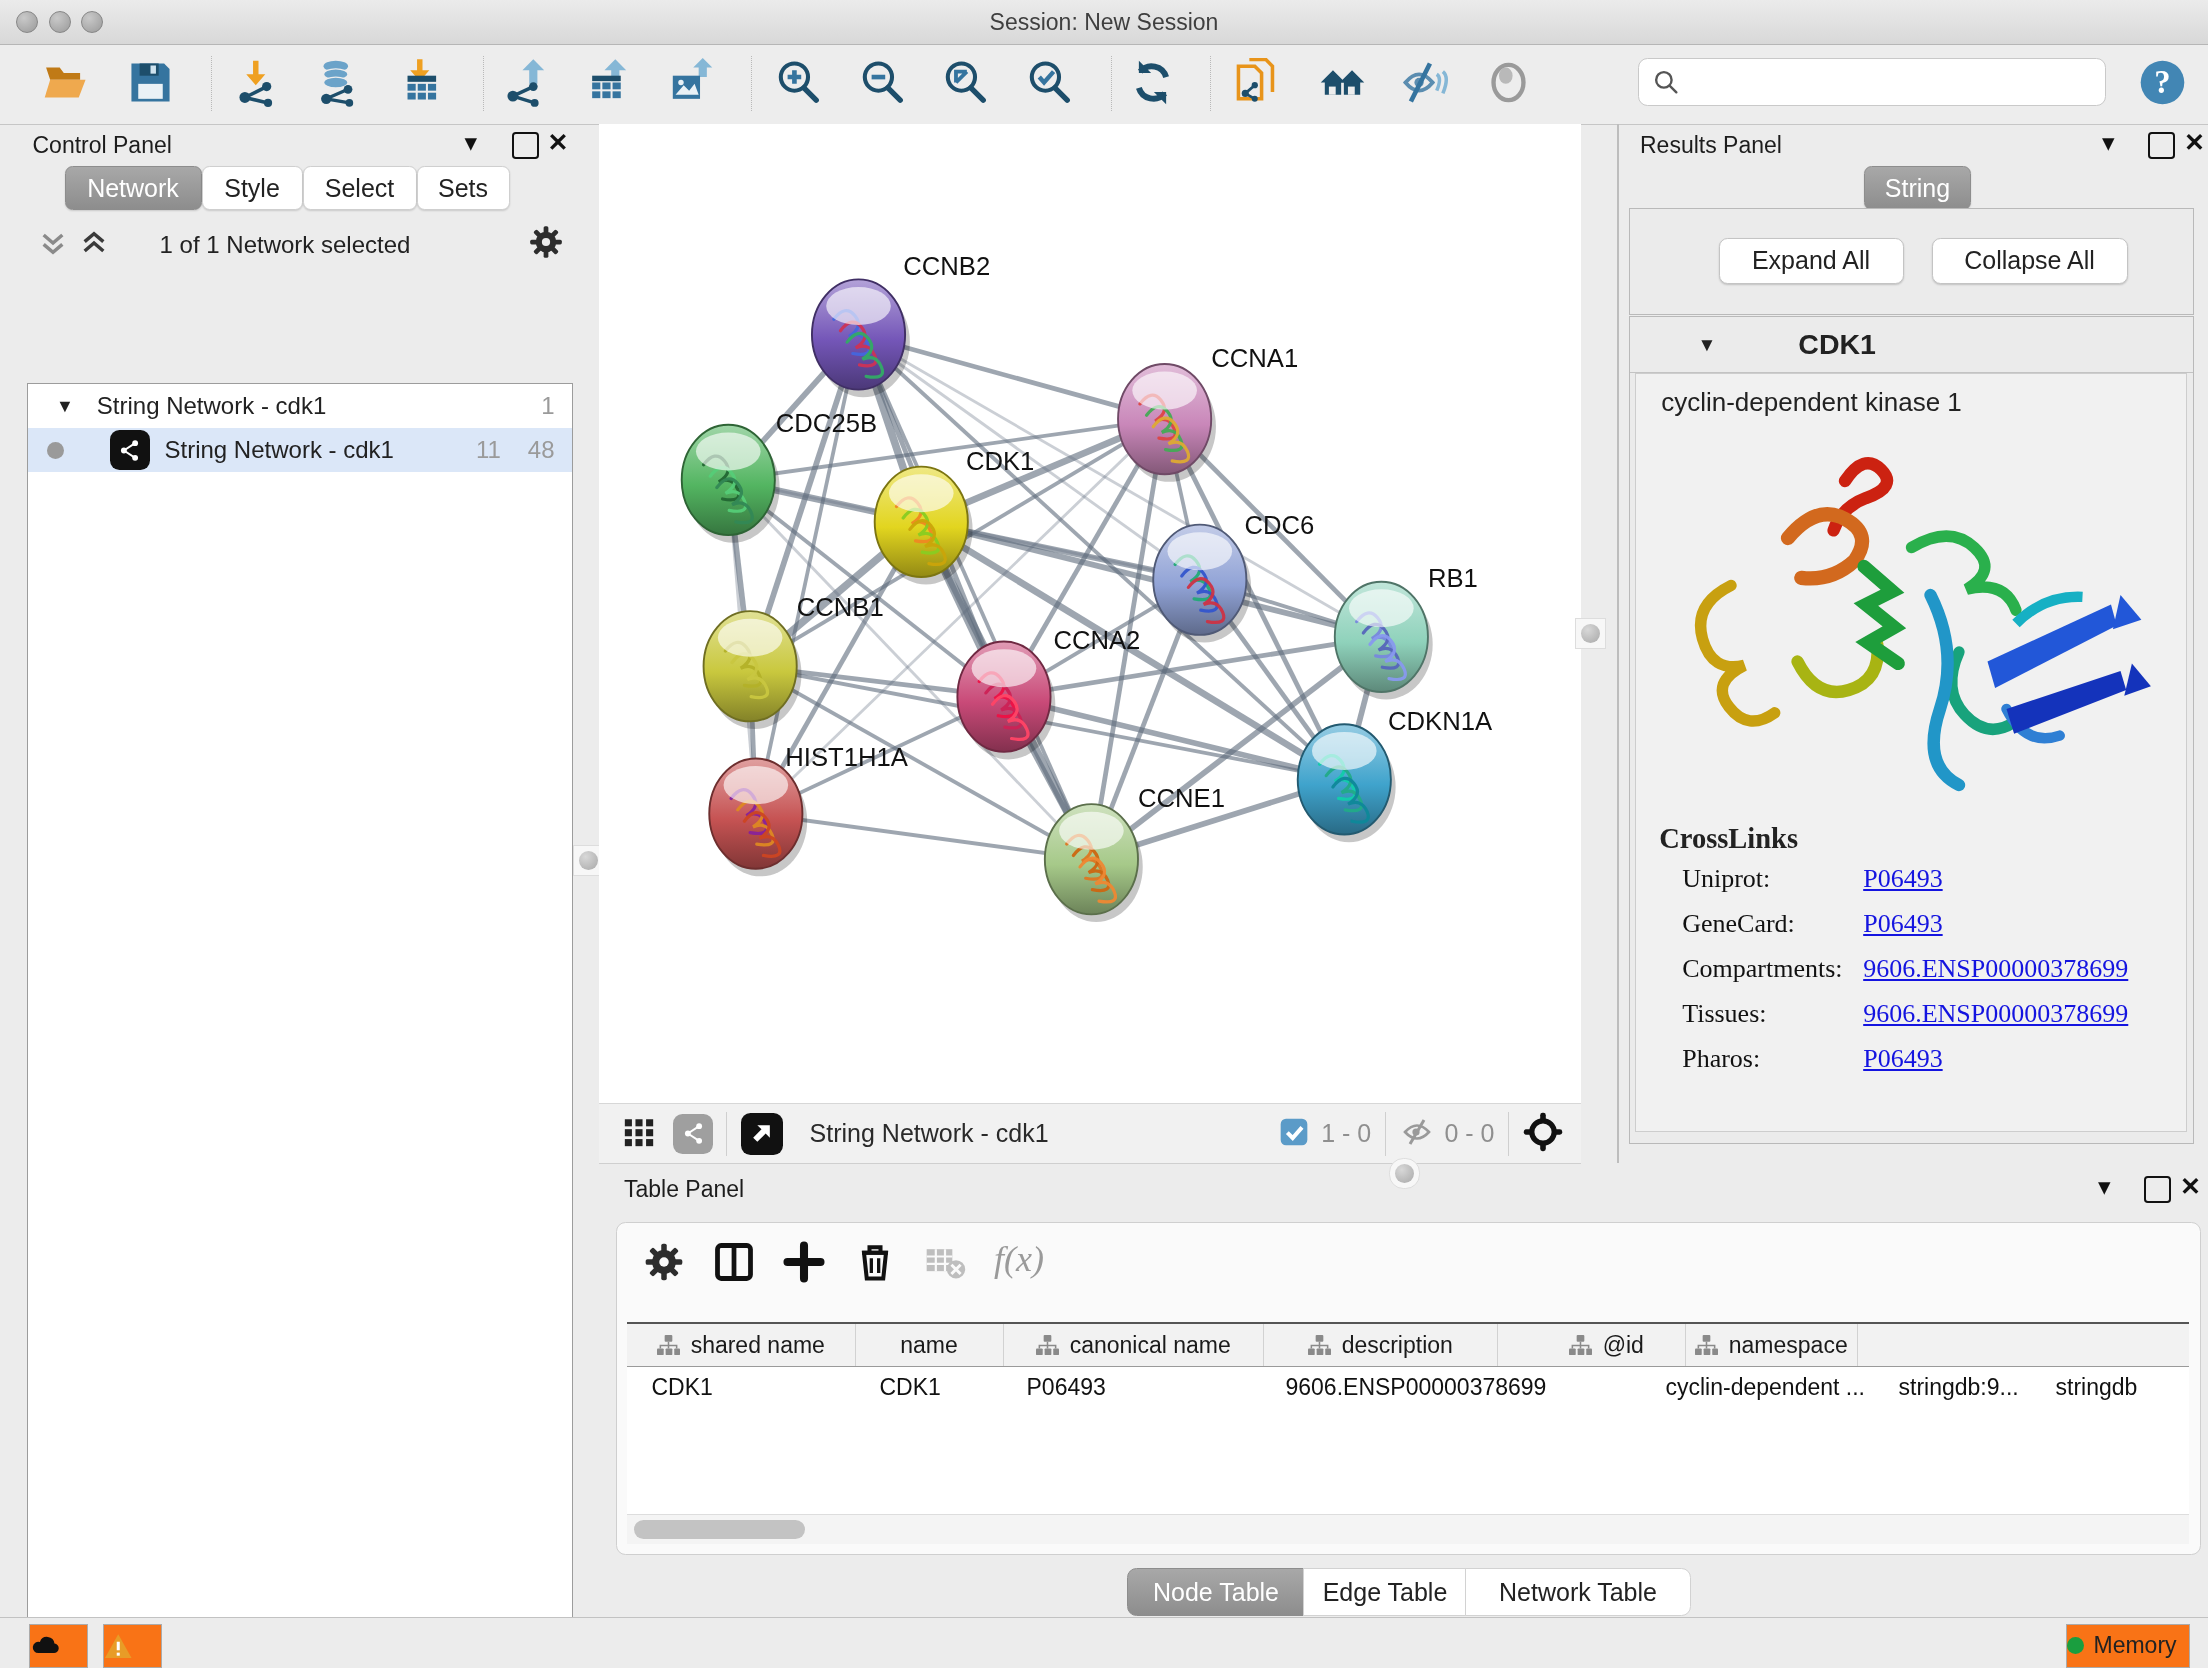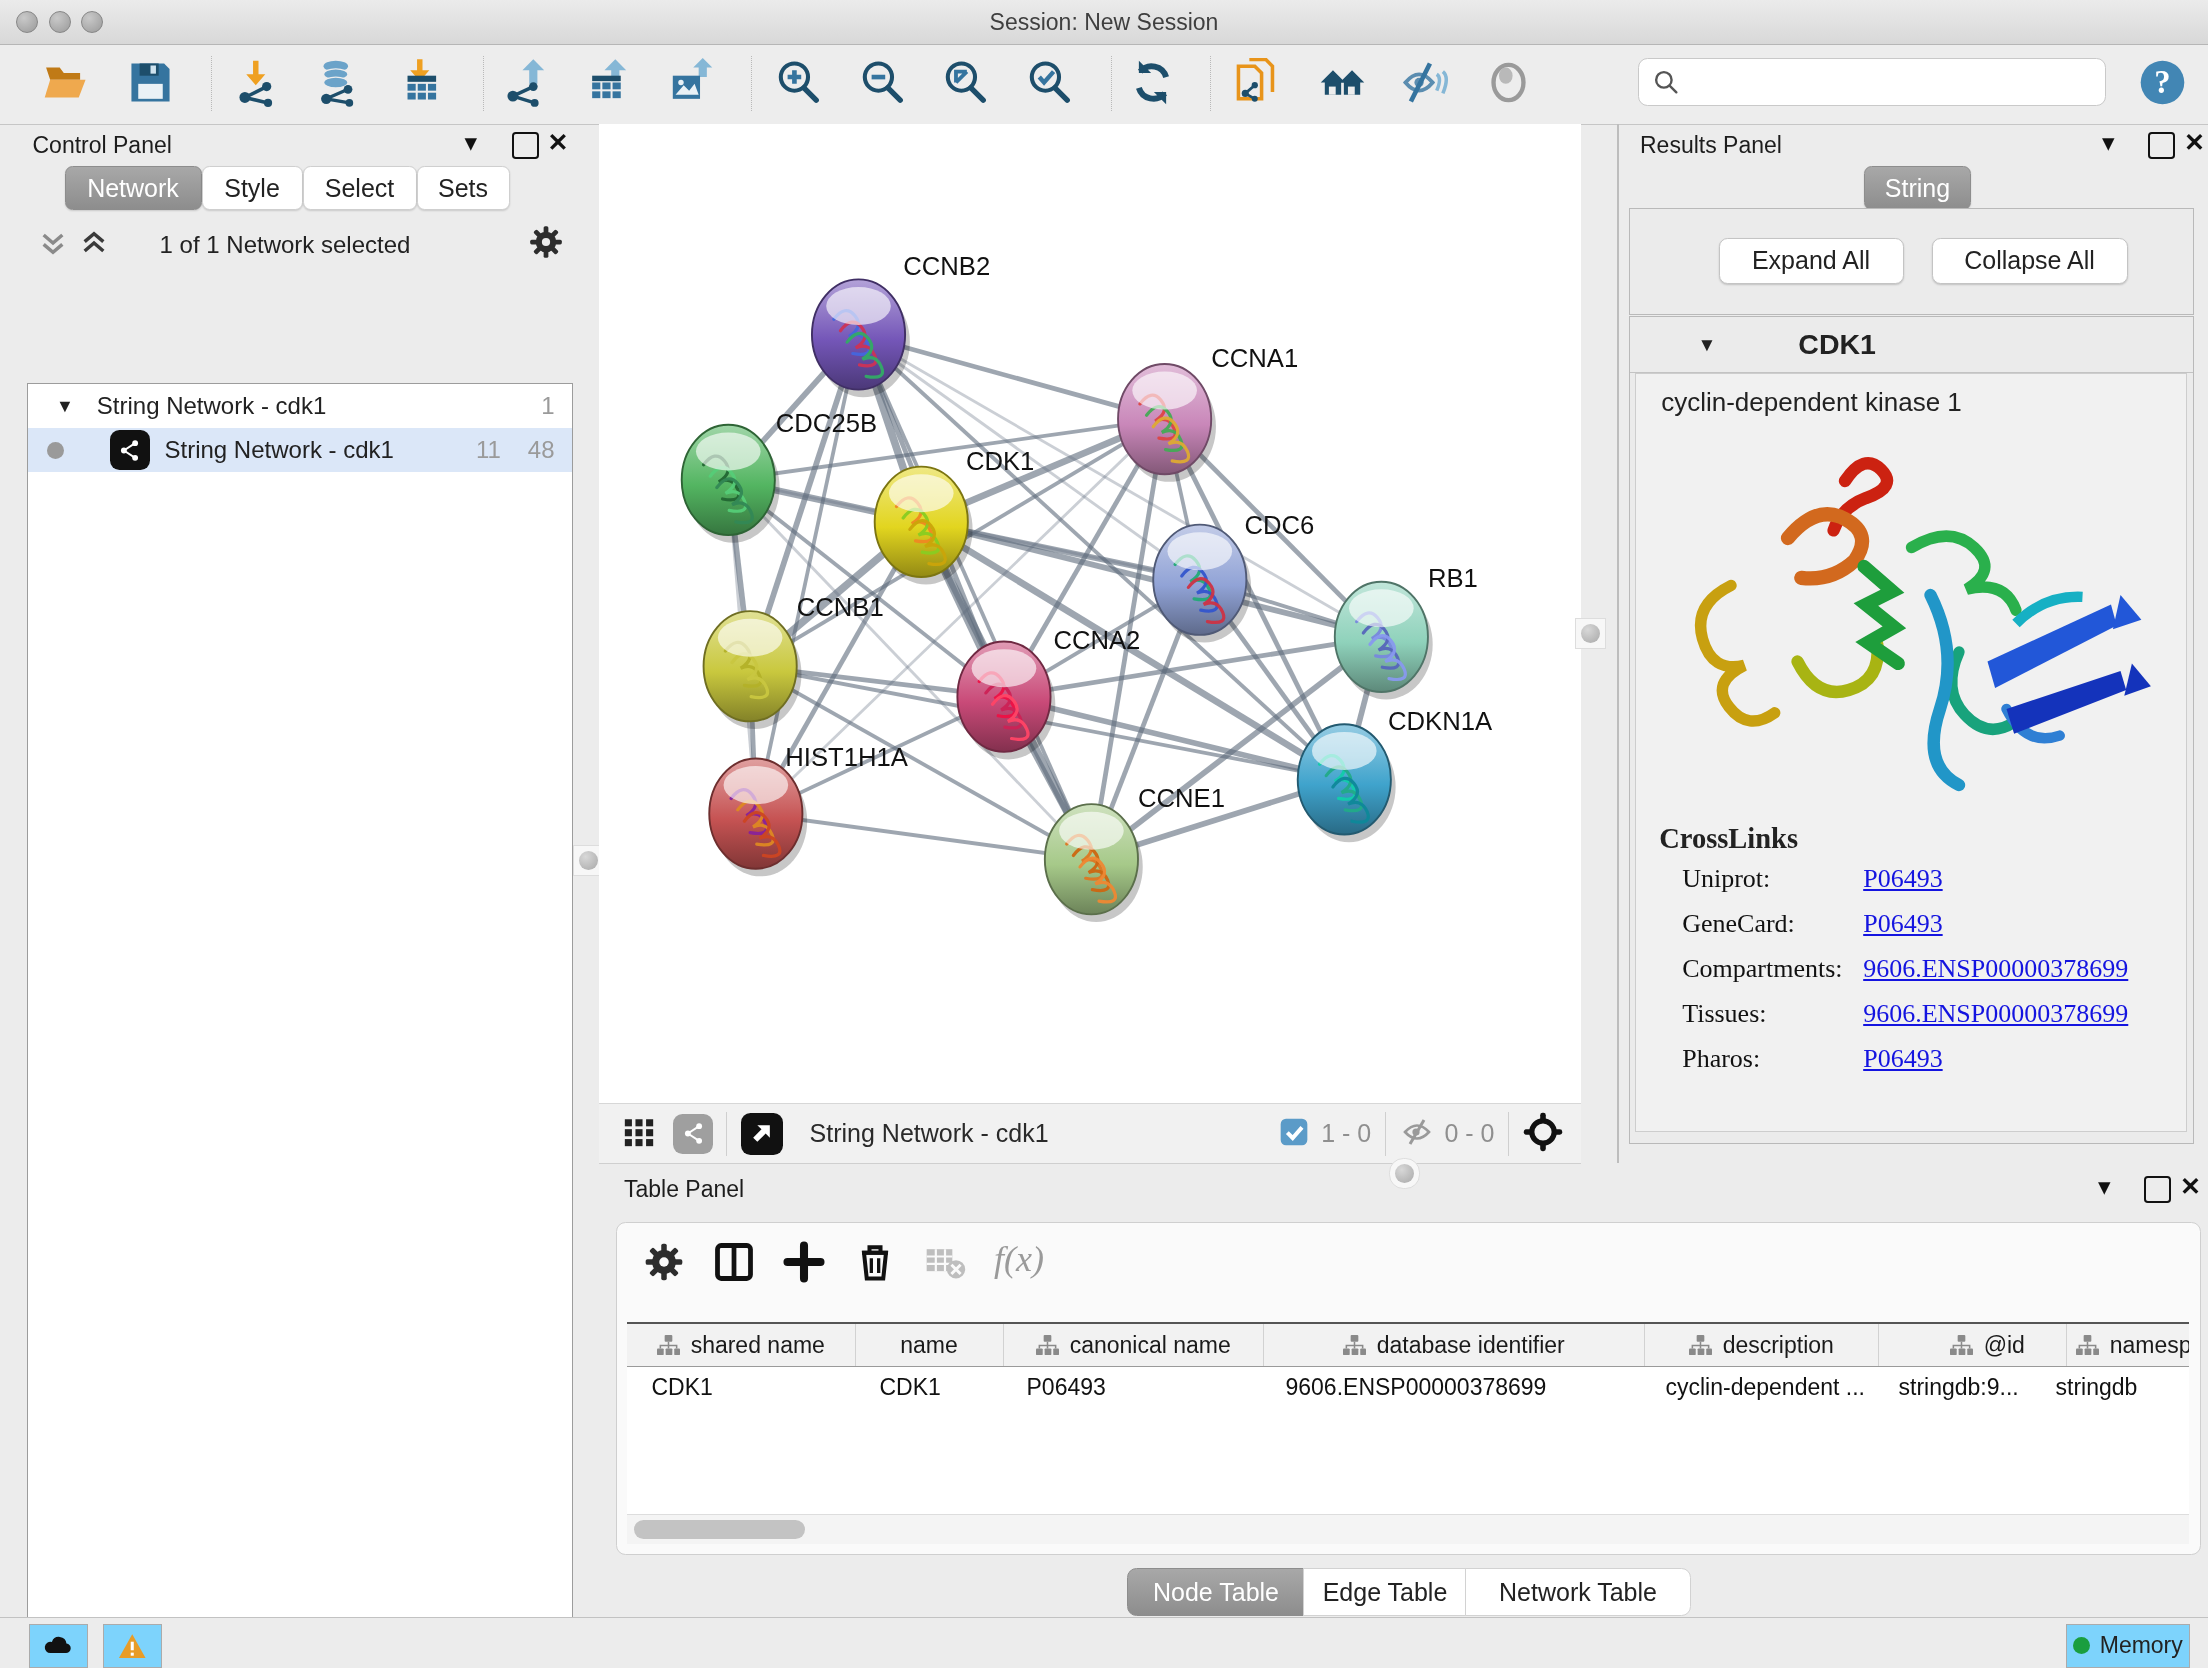--- a/index.html
+++ b/index.html
@@ -47,21 +47,21 @@
   .throw{display:flex;background:#f2f2f2;border-bottom:1.9px solid #9a9a9a;height:42px;}
   .thcell{display:flex;align-items:center;justify-content:center;font-size:23px;color:#1a1a1a;border-right:1px solid #d2d2d2;gap:9.5px;flex:none;}
   .tdrow{display:flex;height:40px;}
   .tdcell{display:flex;align-items:center;font-size:23px;color:#111;padding-left:25px;flex:none;box-sizing:border-box;}
   .hscroll{left:9.5px;top:291px;width:1562px;height:28.5px;background:#f4f4f4;border-top:1px solid #ddd;}
   .hthumb{left:7.6px;top:4.8px;width:171px;height:19px;background:#c3c3c3;border-radius:9.5px;}
   .bttab{height:46px;font-size:25px;display:flex;align-items:center;justify-content:center;background:#fff;border:1px solid #d2d2d2;cursor:pointer;}
   .bttab.sel{background:linear-gradient(#a8a8a8,#8d8d8d);color:#fff;border-color:#8d8d8d;}
   
   .statusbar{left:0;top:1617px;width:2208px;height:51px;background:#ececec;border-top:1.9px solid #c2c2c2;}
-  .sbtn{top:5.7px;height:42px;background:#7dd3fc;border:1.9px solid #ababab;display:flex;align-items:center;justify-content:center;cursor:pointer;}
+  .sbtn{top:5.7px;height:42px;background:#f97316;border:1.9px solid #ababab;display:flex;align-items:center;justify-content:flex-start;cursor:pointer;}
   .splitdot{width:28.5px;height:28.5px;background:#f7f7f7;border:1px solid #ddd;display:flex;align-items:center;justify-content:center;}
   .splitdot i{width:19px;height:19px;border-radius:50%;background:radial-gradient(circle at 35% 30%,#d8d8d8,#a8a8a8);display:block;}
 </style>
 </head>
 <body>
 
 <div class="abs titlebar">
   <div class="abs tl" style="left:16px"></div>
   <div class="abs tl" style="left:49px"></div>
   <div class="abs tl" style="left:81px"></div>
@@ -719,32 +719,20 @@
             <g fill="#8a8a8a">
               <rect x="9" y="1" width="8" height="7" rx="1"></rect>
               <rect x="1" y="15" width="7" height="7" rx="1"></rect>
               <rect x="10" y="15" width="7" height="7" rx="1"></rect>
               <rect x="19" y="15" width="6" height="7" rx="1"></rect>
               <path d="M13 8v4M4.5 15v-3h17v3M13 11v4" stroke="#8a8a8a" stroke-width="1.6" fill="none"></path>
             </g>
           </svg>
           <span>canonical name</span>
         </div>
-        <div class="thcell" style="width: 380px;">
-          <svg width="25" height="23" viewBox="0 0 26 24">
-            <g fill="#8a8a8a">
-              <rect x="9" y="1" width="8" height="7" rx="1"></rect>
-              <rect x="1" y="15" width="7" height="7" rx="1"></rect>
-              <rect x="10" y="15" width="7" height="7" rx="1"></rect>
-              <rect x="19" y="15" width="6" height="7" rx="1"></rect>
-              <path d="M13 8v4M4.5 15v-3h17v3M13 11v4" stroke="#8a8a8a" stroke-width="1.6" fill="none"></path>
-            </g>
-          </svg>
-          <span>database identifier</span>
-        </div>
         <div class="thcell" style="width: 233px;">
           <svg width="25" height="23" viewBox="0 0 26 24">
             <g fill="#8a8a8a">
               <rect x="9" y="1" width="8" height="7" rx="1"></rect>
               <rect x="1" y="15" width="7" height="7" rx="1"></rect>
               <rect x="10" y="15" width="7" height="7" rx="1"></rect>
               <rect x="19" y="15" width="6" height="7" rx="1"></rect>
               <path d="M13 8v4M4.5 15v-3h17v3M13 11v4" stroke="#8a8a8a" stroke-width="1.6" fill="none"></path>
             </g>
           </svg>

